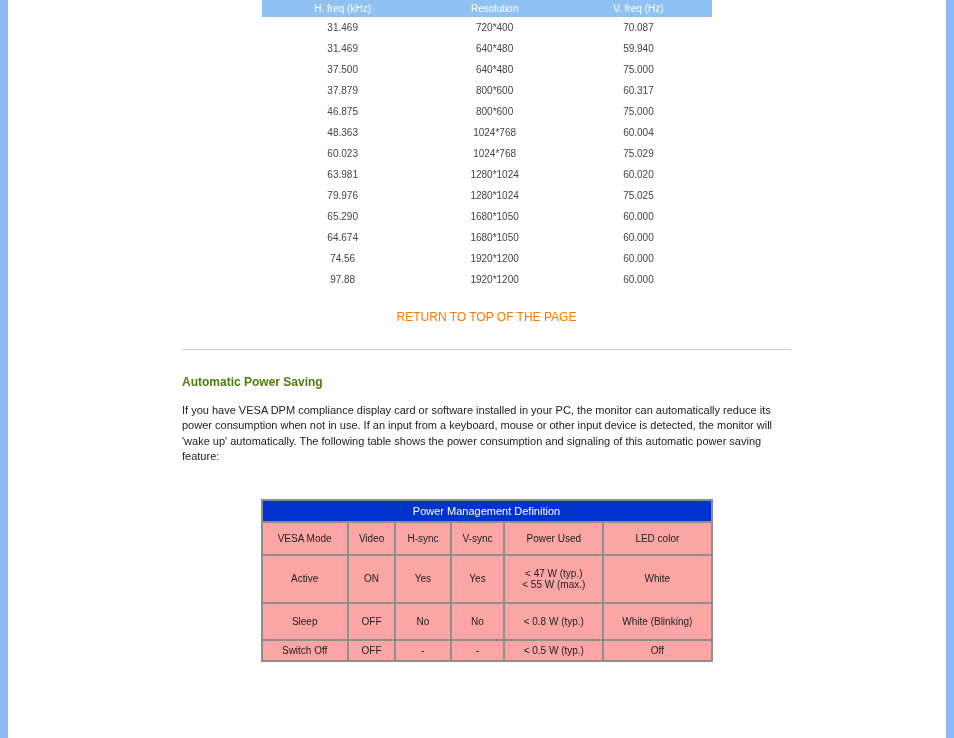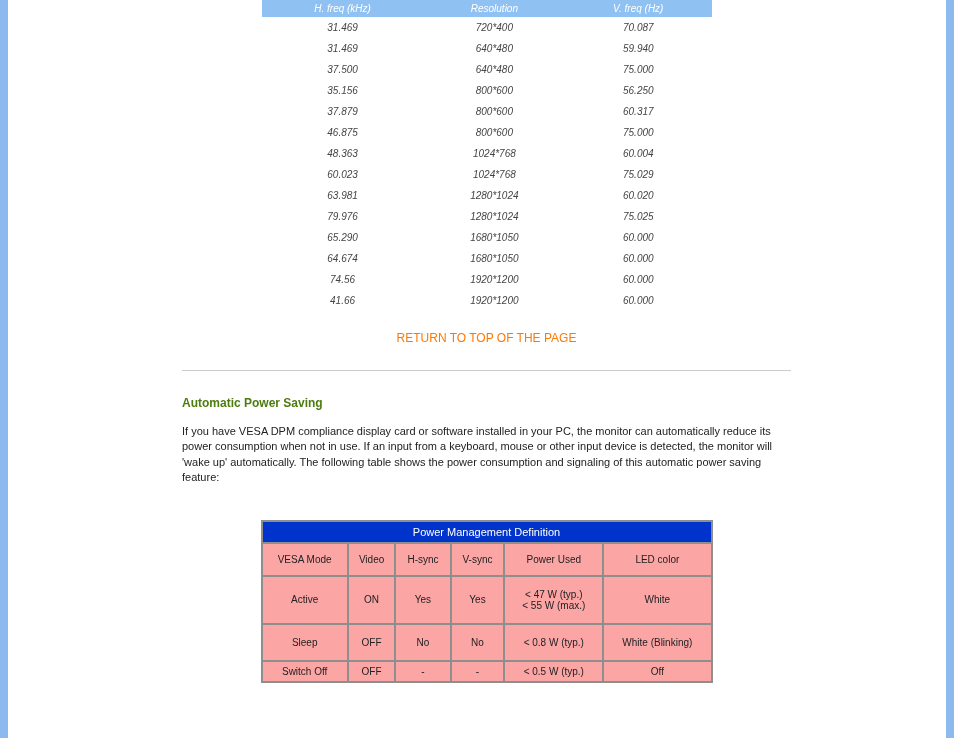--- a/index.html
+++ b/index.html
@@ -30,21 +30,20 @@
   .content-col {
     flex: 1;
     padding-right: 10px;
   }
   .spec-table {
     width: 450px;
     margin: 0 auto 12px auto;
     border-collapse: collapse;
     font-size: 10px;
     color: #444;
-    font-style: italic;
   }
   .spec-table th {
     background: #90c1f3;
     color: #fff;
     font-weight: normal;
     padding: 3px 4px;
     font-size: 10px;
     text-align: center;
   }
   .spec-table td {
@@ -138,25 +137,20 @@
             <td>31.469</td>
             <td>640*480</td>
             <td>59.940</td>
           </tr>
           <tr>
             <td>37.500</td>
             <td>640*480</td>
             <td>75.000</td>
           </tr>
           <tr>
-            <td>35.156</td>
-            <td>800*600</td>
-            <td>56.250</td>
-          </tr>
-          <tr>
             <td>37.879</td>
             <td>800*600</td>
             <td>60.317</td>
           </tr>
           <tr>
             <td>46.875</td>
             <td>800*600</td>
             <td>75.000</td>
           </tr>
           <tr>
@@ -188,21 +182,21 @@
             <td>64.674</td>
             <td>1680*1050</td>
             <td>60.000</td>
           </tr>
           <tr>
             <td>74.56</td>
             <td>1920*1200</td>
             <td>60.000</td>
           </tr>
           <tr>
-            <td>41.66</td>
+            <td>97.88</td>
             <td>1920*1200</td>
             <td>60.000</td>
           </tr>
         </tbody>
     </table>
 
     <div class="return-link">
       <a href="#">RETURN TO TOP OF THE PAGE</a>
     </div>
 

